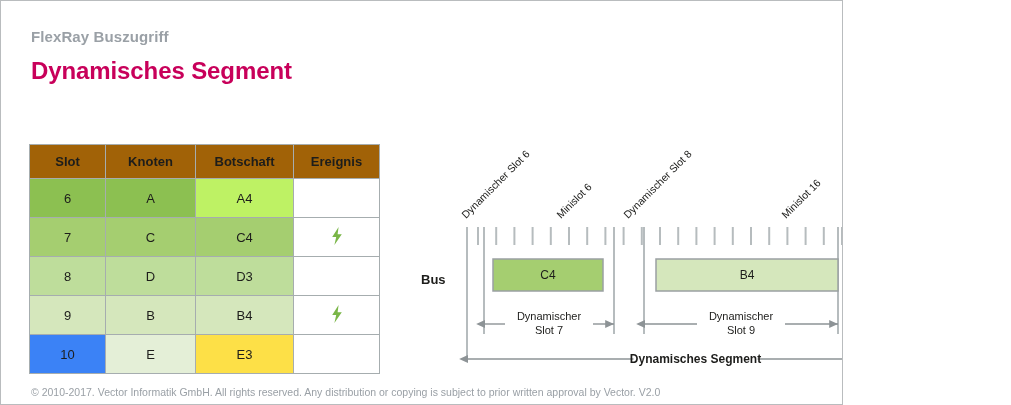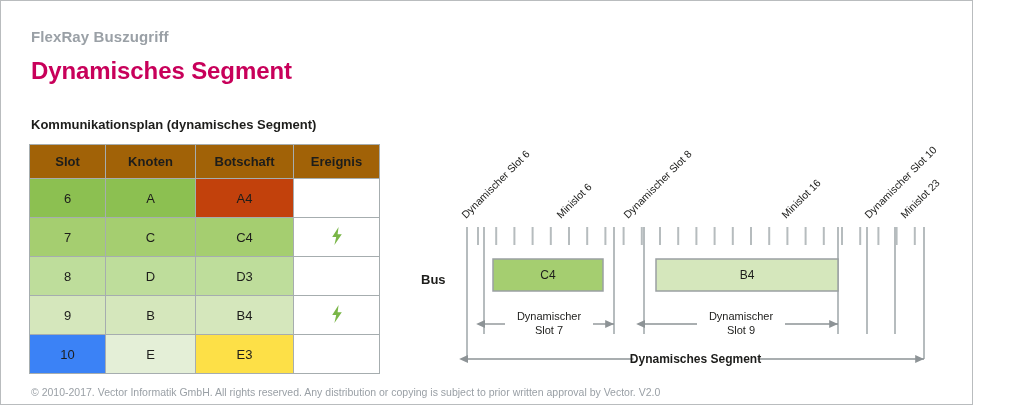--- a/index.html
+++ b/index.html
@@ -5,21 +5,21 @@
   html, body {
     margin: 0;
     padding: 0;
     background: #ffffff;
   }
   body {
     font-family: "Liberation Sans", sans-serif;
   }
   .page {
     position: relative;
-    width: 973px;
+    width: 843px;
     height: 405px;
     background: #ffffff;
     border: 1px solid #b9bcbe;
     box-sizing: border-box;
     overflow: hidden;
   }
 
   
   .kicker {
     position: absolute;
@@ -118,42 +118,41 @@
     white-space: nowrap;
   }
 </style>
 </head>
 <body>
 
 <div class="page">
 
   <div class="kicker">FlexRay Buszugriff</div>
   <div class="title">Dynamisches Segment</div>
-  <div class="subtitle">Kommunikationsplan (dynamisches Segment)</div>
 
   <table class="plan-table">
     <colgroup>
       <col class="col-slot">
         <col class="col-knoten">
         <col class="col-botschaft">
         <col class="col-ereignis">
     </colgroup>
     <thead>
       <tr>
         <th>Slot</th>
         <th>Knoten</th>
         <th>Botschaft</th>
         <th>Ereignis</th>
       </tr>
     </thead>
     <tbody>
         <tr>
           <td style="background: rgb(140, 192, 81);">6</td>
           <td style="background: rgb(140, 192, 81);">A</td>
-          <td style="background: #c2410c;">A4</td>
+          <td style="background: #bef264;">A4</td>
           <td class="ev"></td>
         </tr>
         <tr>
           <td style="background: rgb(165, 206, 112);">7</td>
           <td style="background: rgb(165, 206, 112);">C</td>
           <td style="background: rgb(165, 206, 112);">C4</td>
           <td class="ev"><svg class="bolt" viewBox="0 0 14 18">
               <path d="M8.6 0 L2.2 10.1 L6.2 10.1 L4.4 18 L11.8 7.3 L7.6 7.3 Z" fill="#7ab648"></path>
             </svg></td>
         </tr>

